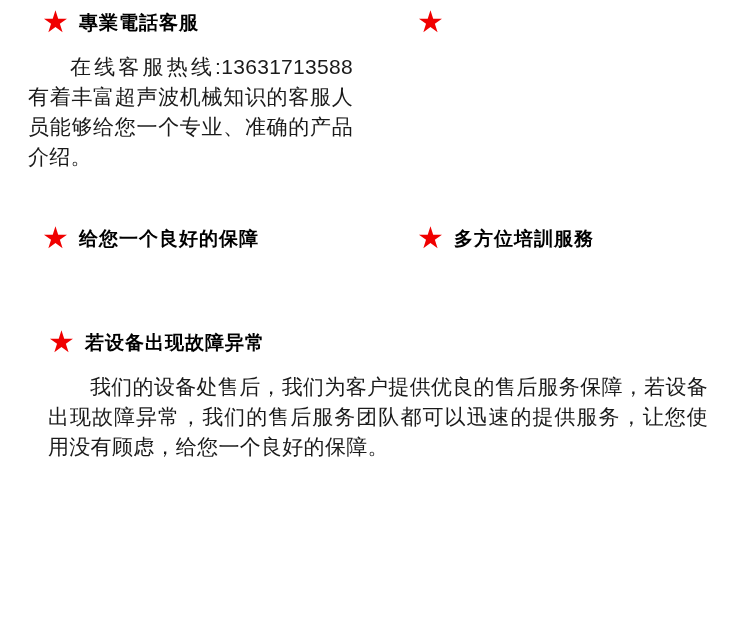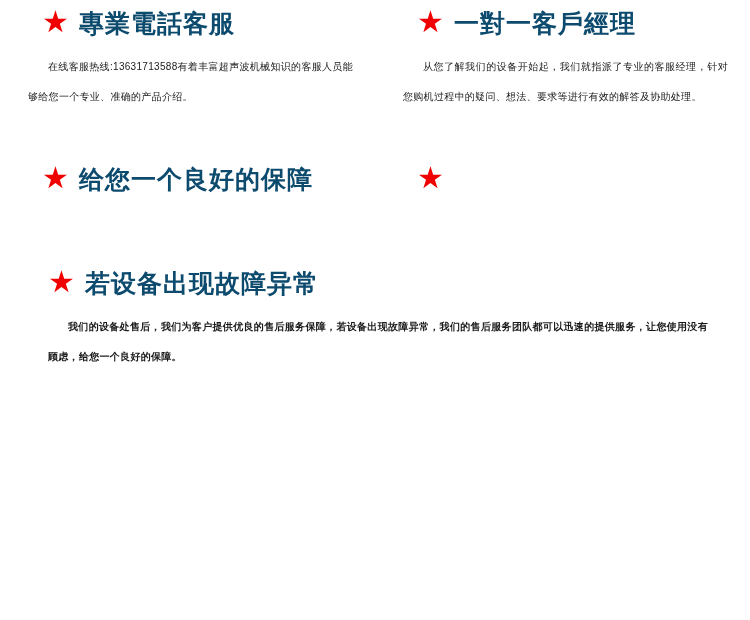--- a/index.html
+++ b/index.html
@@ -48,39 +48,38 @@
   }
   .star {
     color: #f00000;
     font-size: 30px;
     line-height: 30px;
     flex: 0 0 auto;
     display: inline-block;
     transform: translateY(-1px);
   }
   .heading-text {
-    color: #0c4a6e;
-    font-size: 25px;
+    color: #000000;
+    font-size: 19px;
     font-weight: bold;
     letter-spacing: 1px;
     line-height: 30px;
     white-space: nowrap;
   }
   .body-text {
-    font-size: 10px;
+    font-size: 21px;
     line-height: 30px;
     color: #1a1a1a;
     text-align: justify;
     text-indent: 2em;
     padding: 0 8px 0 14px;
     letter-spacing: 0.3px;
   }
   .full .body-text {
     padding: 0 28px 0 34px;
-    font-weight: bold;
   }
   .full .heading {
     padding-left: 34px;
   }
   .spacer-1 { height: 52px; }
   .spacer-2 { height: 60px; }
 </style>
 </head>
 <body>
 
@@ -90,38 +89,37 @@
     <div class="col col-left block">
       <div class="heading">
         <span class="star">★</span>
         <span class="heading-text">專業電話客服</span>
       </div>
       <div class="body-text">在线客服热线:13631713588有着丰富超声波机械知识的客服人员能够给您一个专业、准确的产品介绍。</div>
     </div>
     <div class="col col-right block">
       <div class="heading">
         <span class="star">★</span>
-        <span class="heading-text">一對一客戶經理</span>
       </div>
-      <div class="body-text">从您了解我们的设备开始起，我们就指派了专业的客服经理，针对您购机过程中的疑问、想法、要求等进行有效的解答及协助处理。</div>
     </div>
   </div>
 
   <div class="spacer-1"></div>
 
   <div class="row">
     <div class="col col-left block">
       <div class="heading">
         <span class="star">★</span>
         <span class="heading-text">给您一个良好的保障</span>
       </div>
     </div>
     <div class="col col-right block">
       <div class="heading">
         <span class="star">★</span>
+        <span class="heading-text">多方位培訓服務</span>
       </div>
     </div>
   </div>
 
   <div class="spacer-2"></div>
 
   <div class="row full">
     <div class="block" style="width:100%">
       <div class="heading">
         <span class="star">★</span>

